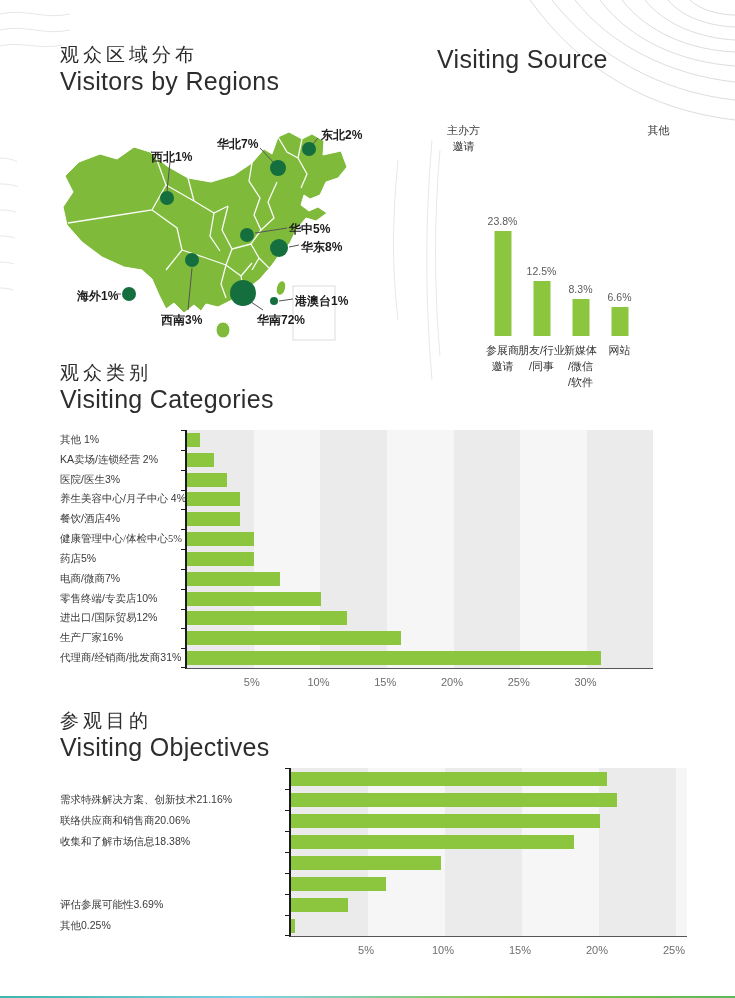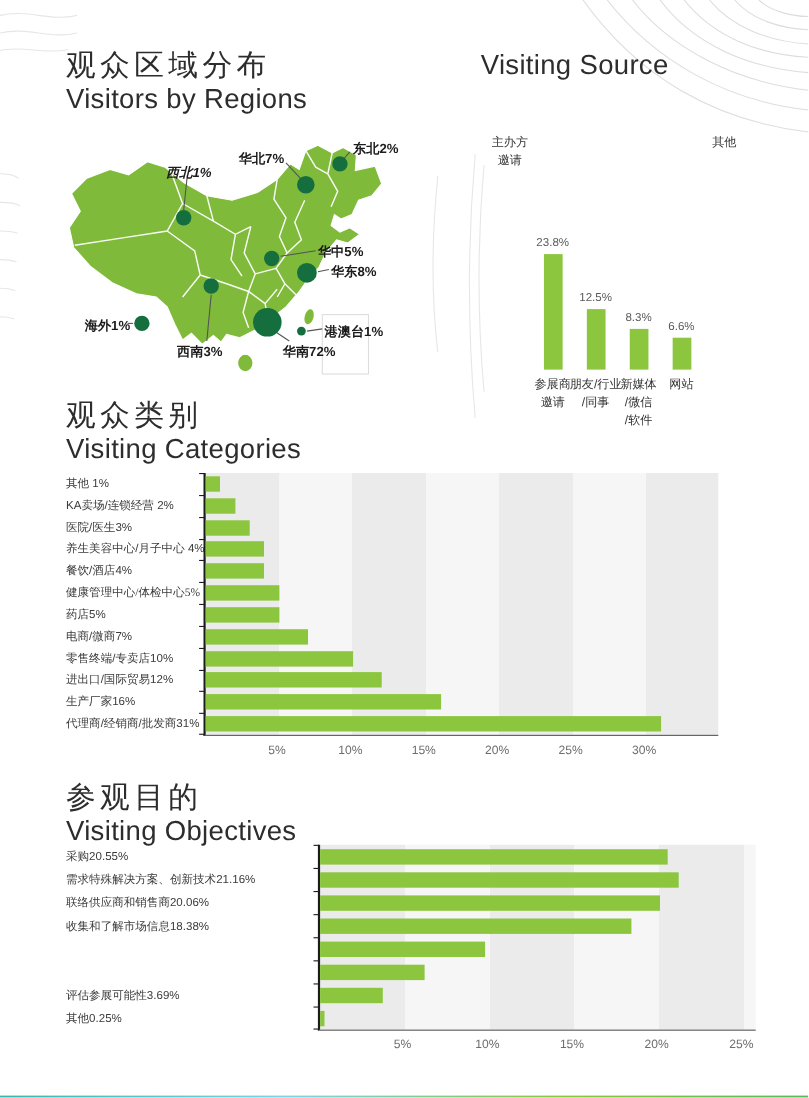--- a/index.html
+++ b/index.html
@@ -2,21 +2,21 @@
 <html><head>
 <meta charset="utf-8">
 <style>
   html,body{margin:0;padding:0;background:#fff;}
   .canvas{position:relative;width:735px;height:998px;background:#ffffff;overflow:hidden;
           font-family:"Liberation Sans","DejaVu Sans",sans-serif;color:#2d2d2d;}
   .decor{position:absolute;inset:0;pointer-events:none;}
   .bottom-strip{position:absolute;left:0;bottom:0;width:735px;height:2px;
           background:linear-gradient(90deg,#3ab6ae,#7fd0e8 35%,#8CC63F 70%,#5bb75f);}
   .titleblock{position:absolute;}
-  .t-zh{font-size:27px;letter-spacing:4px;color:#2d2d2d;line-height:1.15;}
+  .t-zh{font-size:19px;letter-spacing:4px;color:#2d2d2d;line-height:1.15;}
   .t-en{font-size:25px;letter-spacing:0.3px;color:#2d2d2d;line-height:1.2;}
   
   .map{position:absolute;left:55px;top:118px;width:330px;height:235px;}
   .map-svg{position:absolute;inset:0;overflow:visible;}
   .map-dot{position:absolute;border-radius:50%;background:#156E3E;}
   .map-label{position:absolute;font-size:12px;font-weight:600;color:#1c1c1c;white-space:nowrap;}
   
   .src-chart{position:absolute;display:flex;}
   .src-col{width:39px;display:flex;flex-direction:column;align-items:center;}
   .src-plot{position:relative;height:220px;width:100%;}
@@ -110,21 +110,21 @@
           <line x1="133" y1="192" x2="137" y2="150" stroke="#555" stroke-width="1"></line>
           <line x1="208" y1="192" x2="196" y2="184" stroke="#555" stroke-width="1"></line>
           <line x1="238" y1="181" x2="224" y2="183" stroke="#555" stroke-width="1"></line>
         </g>
     </svg>
   <div class="map-dot" style="left: 247px; top: 24px; width: 14px; height: 14px;"></div>
       <div class="map-label" style="left: 266px; top: 9px;">东北2%</div>
       <div class="map-dot" style="left: 215px; top: 42px; width: 16px; height: 16px;"></div>
       <div class="map-label" style="left: 162px; top: 18px;">华北7%</div>
       <div class="map-dot" style="left: 105px; top: 73px; width: 14px; height: 14px;"></div>
-      <div class="map-label" style="left: 96px; top: 31px; font-style: italic;">西北1%</div>
+      <div class="map-label" style="left: 96px; top: 31px;">西北1%</div>
       <div class="map-dot" style="left: 185px; top: 110px; width: 14px; height: 14px;"></div>
       <div class="map-label" style="left: 234px; top: 103px;">华中5%</div>
       <div class="map-dot" style="left: 215px; top: 121px; width: 18px; height: 18px;"></div>
       <div class="map-label" style="left: 246px; top: 121px;">华东8%</div>
       <div class="map-dot" style="left: 67px; top: 169px; width: 14px; height: 14px;"></div>
       <div class="map-label" style="left: 22px; top: 170px;">海外1%</div>
       <div class="map-dot" style="left: 130px; top: 135px; width: 14px; height: 14px;"></div>
       <div class="map-label" style="left: 106px; top: 194px;">西南3%</div>
       <div class="map-dot" style="left: 175px; top: 162px; width: 26px; height: 26px;"></div>
       <div class="map-label" style="left: 202px; top: 194px;">华南72%</div>
@@ -228,21 +228,20 @@
       </div>
       <div class="h-ticklabel" style="left: 191.75px; top: 246px;">5%</div>
       <div class="h-ticklabel" style="left: 258.5px; top: 246px;">10%</div>
       <div class="h-ticklabel" style="left: 325.25px; top: 246px;">15%</div>
       <div class="h-ticklabel" style="left: 392px; top: 246px;">20%</div>
       <div class="h-ticklabel" style="left: 458.75px; top: 246px;">25%</div>
       <div class="h-ticklabel" style="left: 525.5px; top: 246px;">30%</div>
     </div>
 
   <div class="hchart" id="obj-chart" style="left:60px;top:768px;width:660px;height:200px;">
-      <div class="h-label" style="top: 0px; height: 21px; width: 226px;">采购20.55%</div>
       <div class="h-label" style="top: 21px; height: 21px; width: 226px;">需求特殊解决方案、创新技术21.16%</div>
       <div class="h-label" style="top: 42px; height: 21px; width: 226px;">联络供应商和销售商20.06%</div>
       <div class="h-label" style="top: 63px; height: 21px; width: 226px;">收集和了解市场信息18.38%</div>
       <div class="h-label" style="top: 126px; height: 21px; width: 226px;">评估参展可能性3.69%</div>
       <div class="h-label" style="top: 147px; height: 21px; width: 226px;">其他0.25%</div>
       <div class="h-plot" style="left: 229px; top: 0px; width: 396px; height: 168px; background: repeating-linear-gradient(90deg, rgb(235, 235, 235) 0px, rgb(235, 235, 235) 77px, rgb(246, 246, 246) 77px, rgb(246, 246, 246) 154px);">
         <div class="h-bar" style="top: 3.5px; height: 14px; width: 316.47px;"></div>
         <div class="h-bar" style="top: 24.5px; height: 14px; width: 325.864px;"></div>
         <div class="h-bar" style="top: 45.5px; height: 14px; width: 308.924px;"></div>
         <div class="h-bar" style="top: 66.5px; height: 14px; width: 283.052px;"></div>

